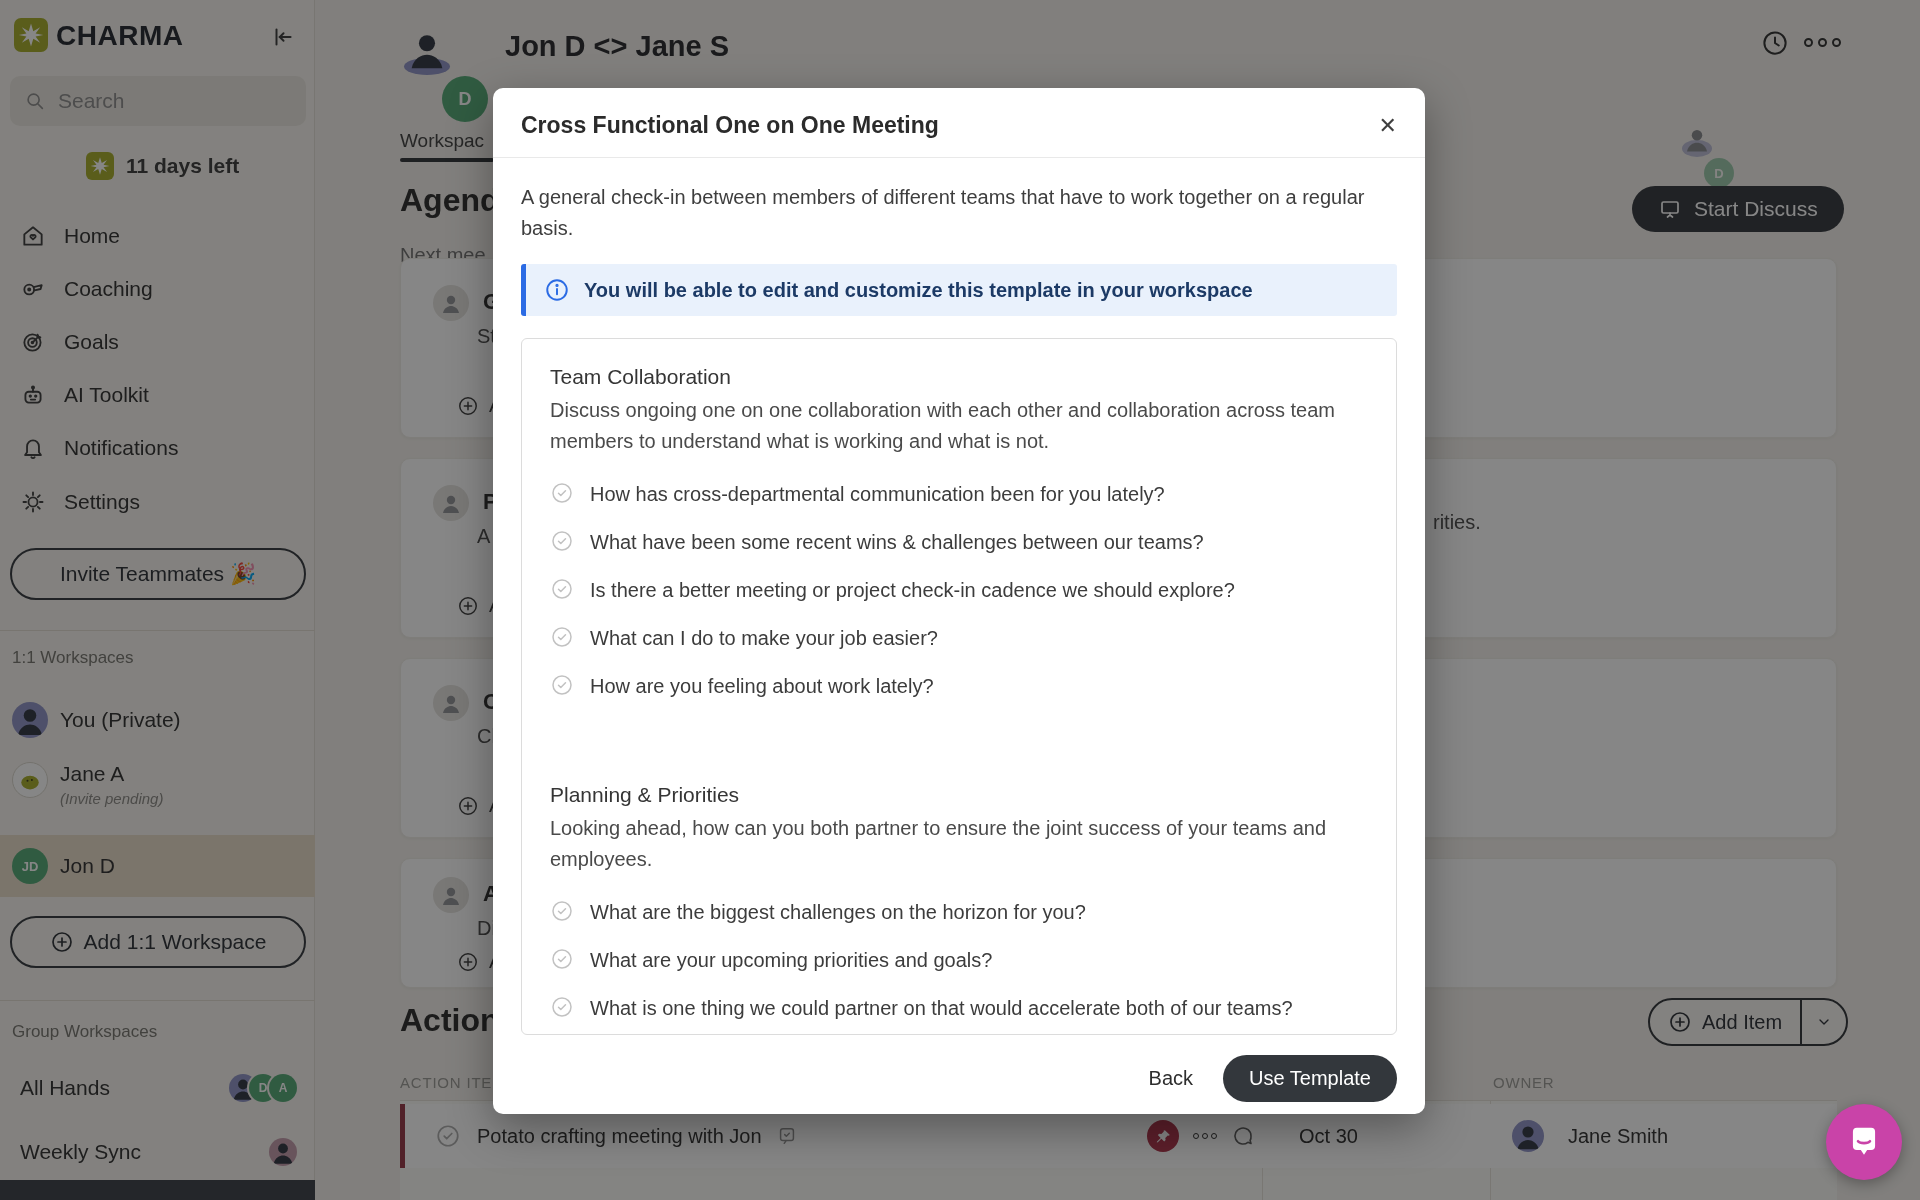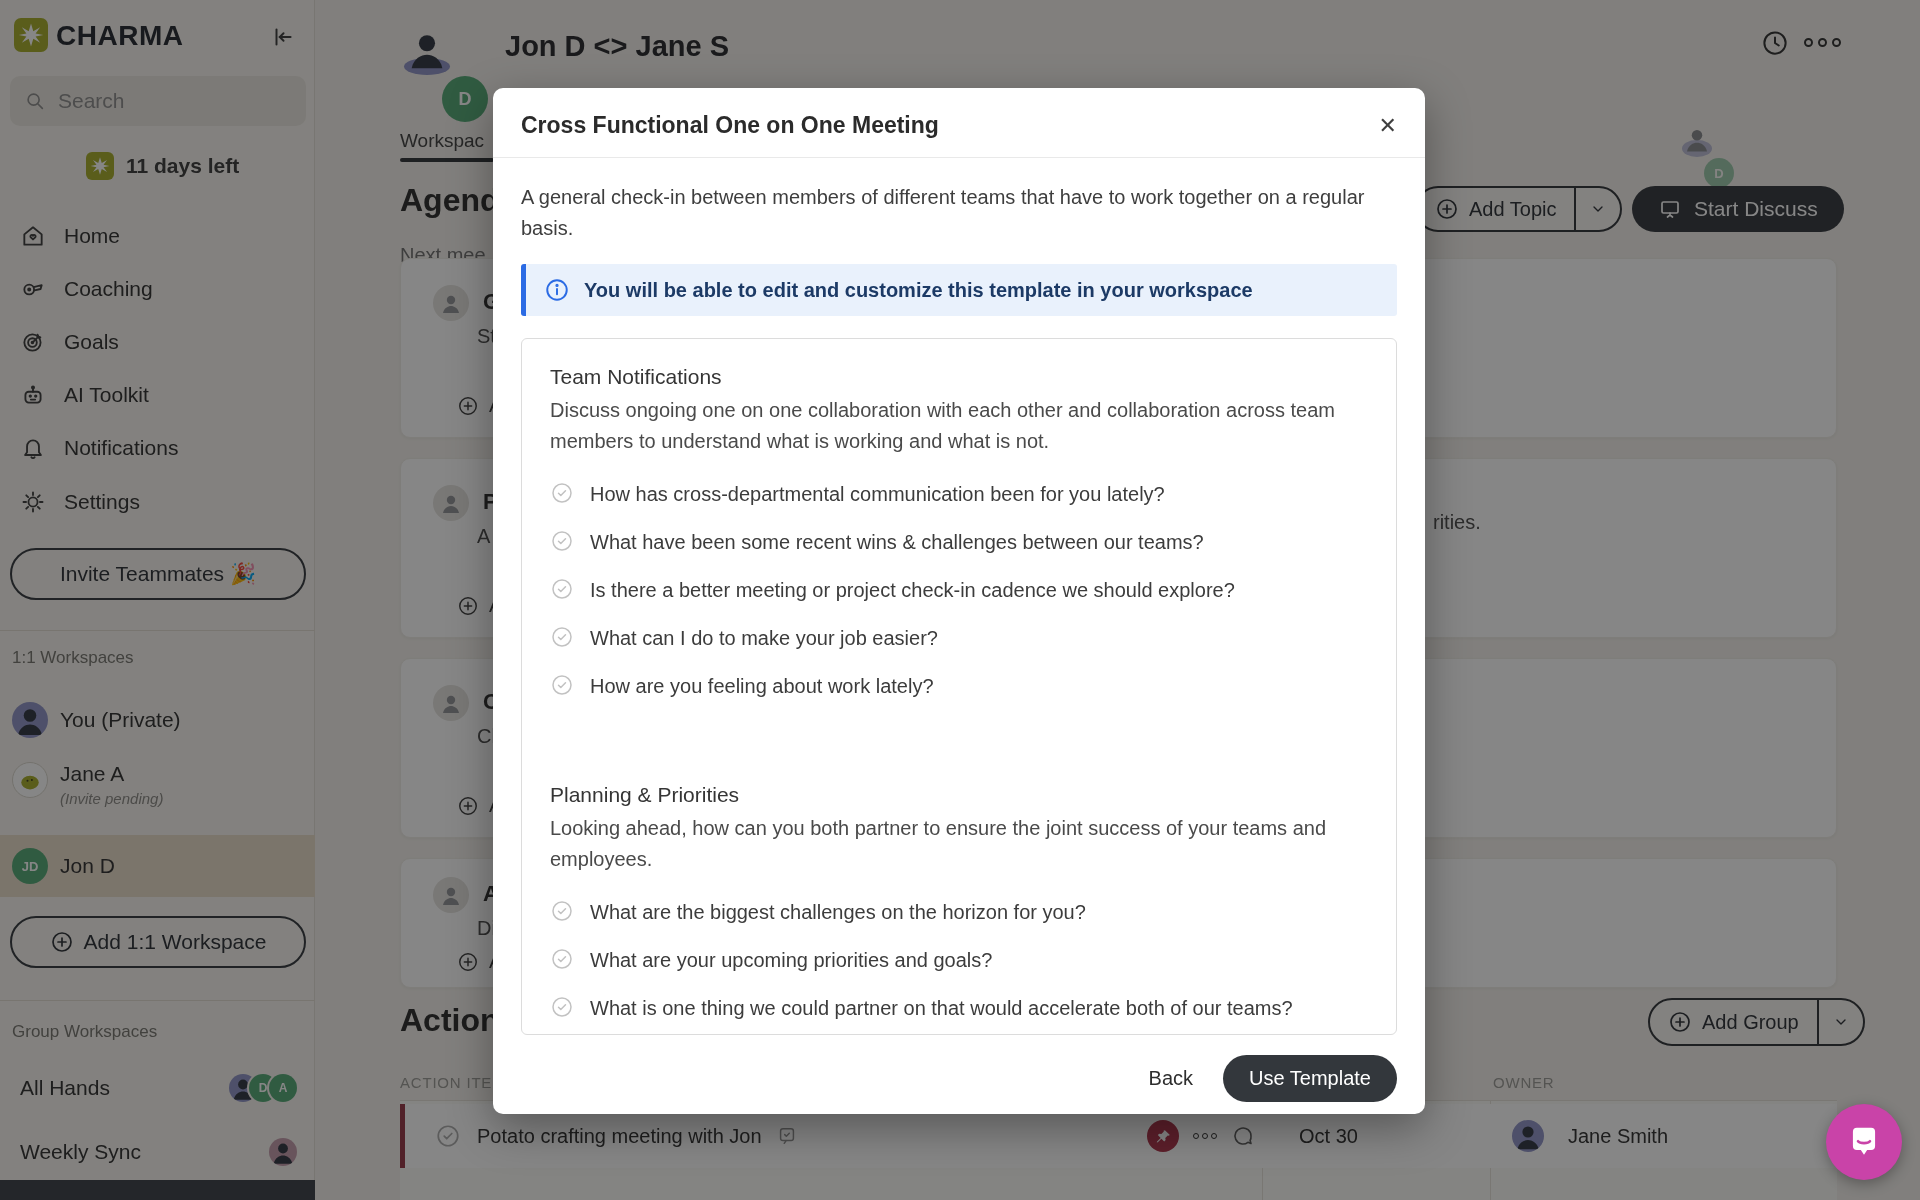--- a/index.html
+++ b/index.html
@@ -317,34 +317,20 @@
       <span></span>
   </div>
 
   <div class="tab">Workspac</div>
   <div class="tab-underline"></div>
 
   
   <div class="h1 abs" style="left:400px;top:182px">Agend</div>
   <div class="sub abs" style="left:400px;top:244px">Next mee</div>
 
-  <div class="pill-btn" style="left:1415px;top:186px">
-    <span class="main-seg">
-      <svg width="24" height="24" viewBox="0 0 24 24" fill="none" stroke="#2B2F35" stroke-width="1.7" stroke-linecap="round">
-        <circle cx="12" cy="12" r="9"></circle>
-          <path d="M12 8v8M8 12h8"></path>
-      </svg>
-      <span>Add Topic</span>
-    </span>
-    <span class="chev-seg">
-      <svg width="16" height="16" viewBox="0 0 24 24" fill="none" stroke="#2B2F35" stroke-width="2" stroke-linecap="round" stroke-linejoin="round">
-          <path d="M6 9l6 6 6-6"></path>
-        </svg>
-    </span>
-  </div>
   <div class="pill-dark" style="left:1632px;top:186px">
     <svg width="24" height="24" viewBox="0 0 24 24" fill="none" stroke="#FFFFFF" stroke-width="1.7" stroke-linecap="round" stroke-linejoin="round">
       <rect x="4" y="5" width="16" height="11" rx="1.5"></rect>
         <path d="M12 16v2M9.5 20l2.5-2 2.5 2"></path>
     </svg>
     <span>Start Discuss</span>
   </div>
 
   
   <div class="card" style="top:258px;height:180px">
@@ -414,21 +400,21 @@
   </div>
 
   
   <div class="h1 abs" style="left:400px;top:1002px">Action</div>
   <div class="pill-btn" style="left:1648px;top:998px;height:48px">
     <span class="main-seg">
       <svg width="24" height="24" viewBox="0 0 24 24" fill="none" stroke="#2B2F35" stroke-width="1.7" stroke-linecap="round">
           <circle cx="12" cy="12" r="9"></circle>
           <path d="M12 8v8M8 12h8"></path>
         </svg>
-      <span>Add Group</span>
+      <span>Add Item</span>
     </span>
     <span class="chev-seg">
       <svg width="16" height="16" viewBox="0 0 24 24" fill="none" stroke="#2B2F35" stroke-width="2" stroke-linecap="round" stroke-linejoin="round">
           <path d="M6 9l6 6 6-6"></path>
         </svg>
     </span>
   </div>
 
   <div class="colhead" style="left:400px;top:1074px">ACTION ITE</div>
   <div class="colhead" style="left:1493px;top:1074px">OWNER</div>
@@ -488,21 +474,21 @@
       <div class="banner">
         <svg width="26" height="26" viewBox="0 0 24 24" fill="none" stroke="#2B6BE4" stroke-width="1.8" stroke-linecap="round">
           <circle cx="12" cy="12" r="9"></circle>
             <path d="M12 11v5"></path>
             <circle cx="12" cy="7.8" r=".6" fill="#2B6BE4"></circle>
         </svg>
         <span class="banner-text">You will be able to edit and customize this template in your workspace</span>
       </div>
 
       <div class="tpl-box">
-        <div class="sec-title">Team Notifications</div>
+        <div class="sec-title">Team Collaboration</div>
         <div class="sec-desc">Discuss ongoing one on one collaboration with each other and collaboration across team members to understand what is working and what is not.</div>
 
         <div class="chk">
           <svg width="24" height="24" viewBox="0 0 24 24" fill="none" stroke="#C2C2C2" stroke-width="1.5" stroke-linecap="round" stroke-linejoin="round">
               <circle cx="12" cy="12" r="9"></circle>
               <path d="M8.5 12.2l2.3 2.3 4.7-4.8"></path>
             </svg>
           <span class="chk-text">How has cross-departmental communication been for you lately?</span>
         </div>
         <div class="chk">

